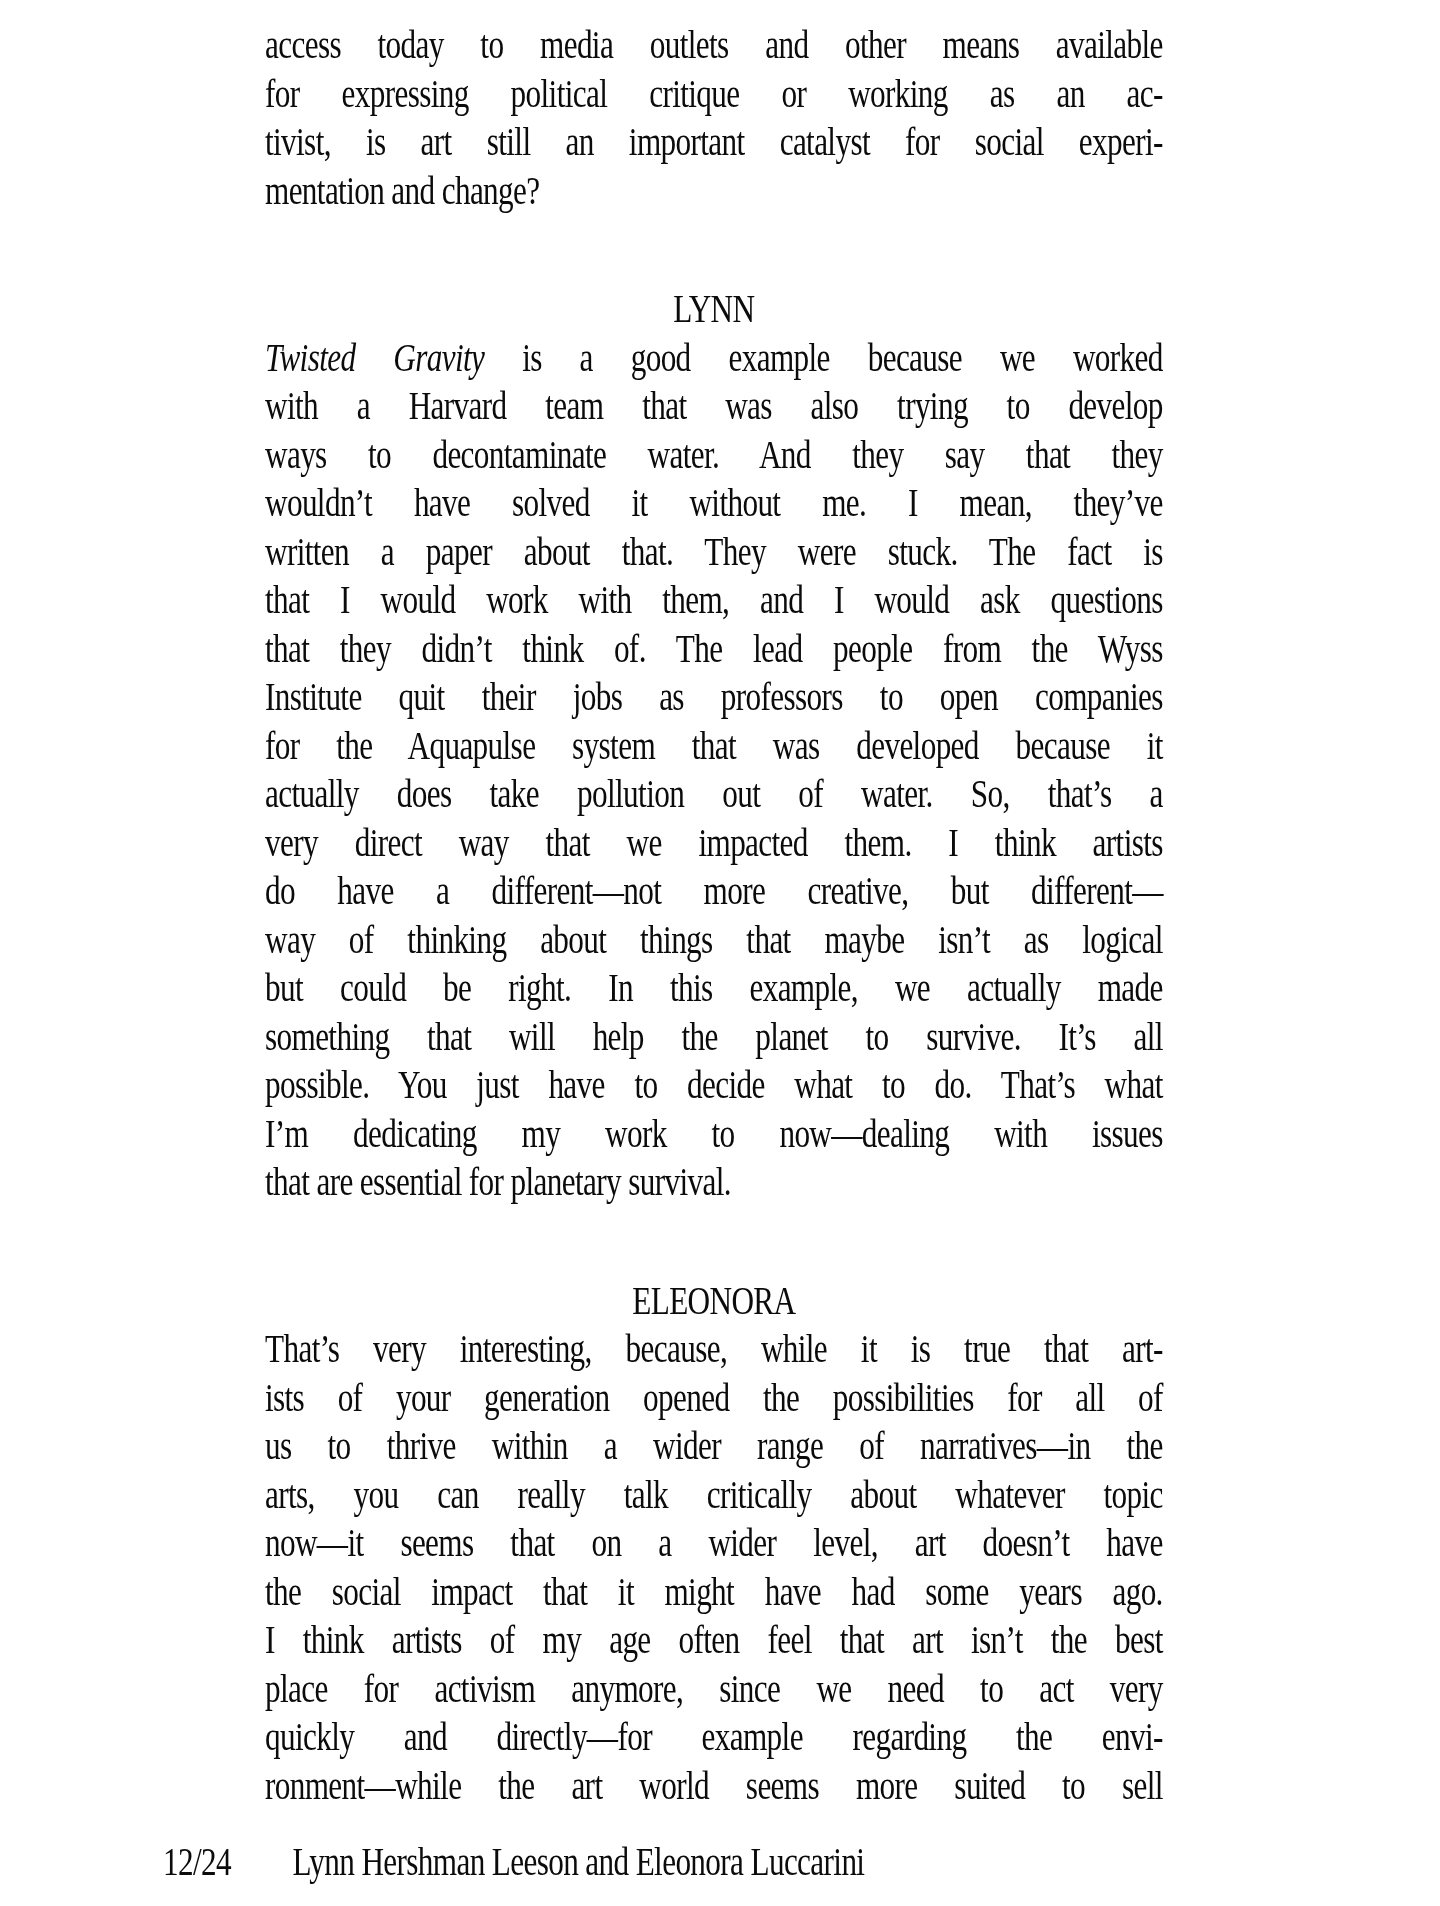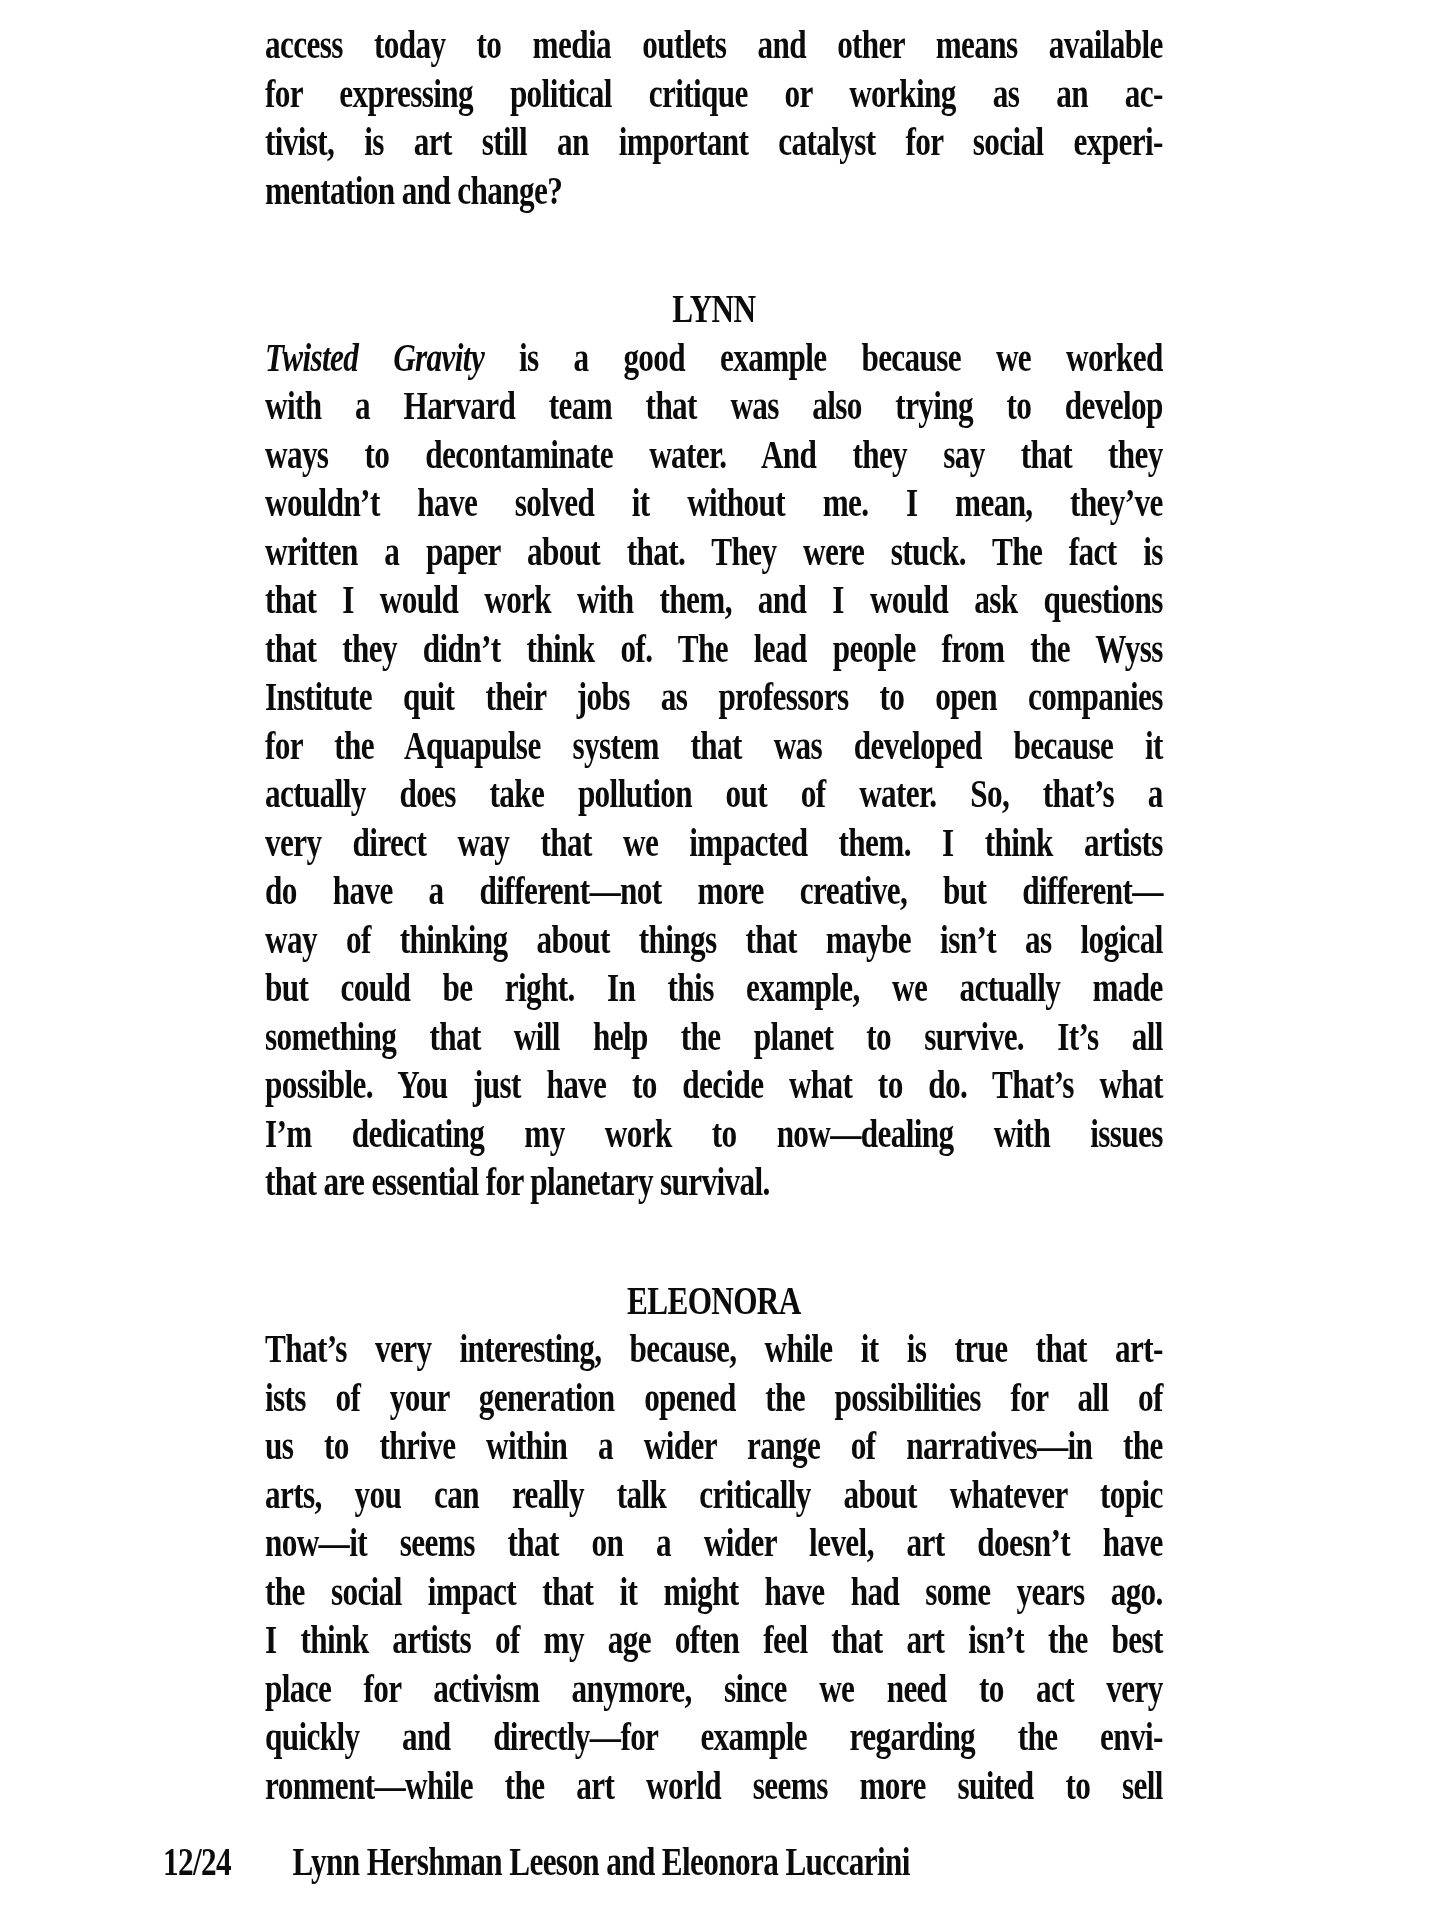--- a/index.html
+++ b/index.html
@@ -8,21 +8,21 @@
     height: 1906px;
     background: #ffffff;
     position: relative;
     overflow: hidden;
   }
   .page {
     position: absolute;
     inset: 0;
     color: #0b0b0b;
     font-family: "Liberation Serif", "DejaVu Serif", serif;
-    font-weight: 700;
+    font-weight: 400;
   }
   .column {
     position: absolute;
     left: 265px;
     top: 21px;
     width: 1151px;
     transform: scaleX(0.78);
     transform-origin: 0 0;
     font-size: 40px;
     line-height: 48.5px;

